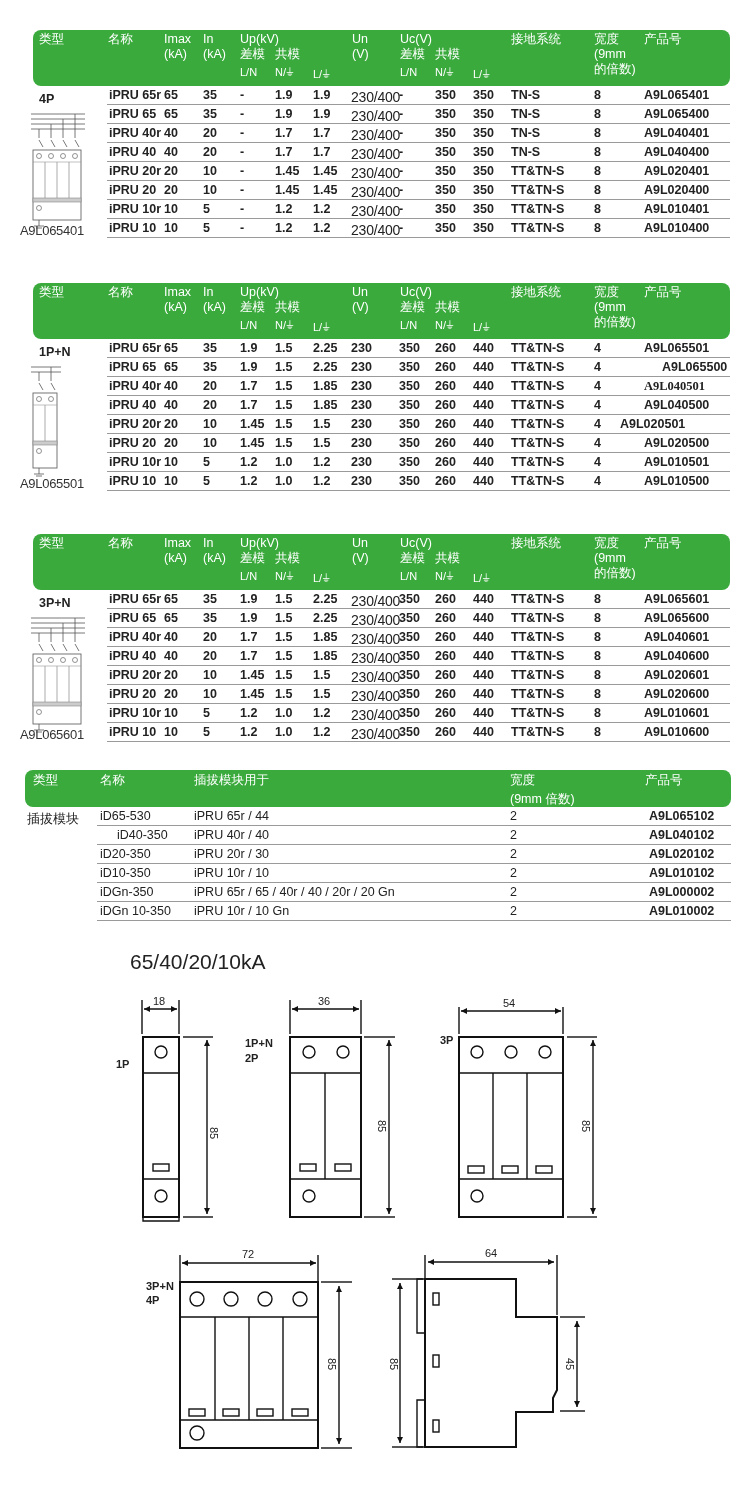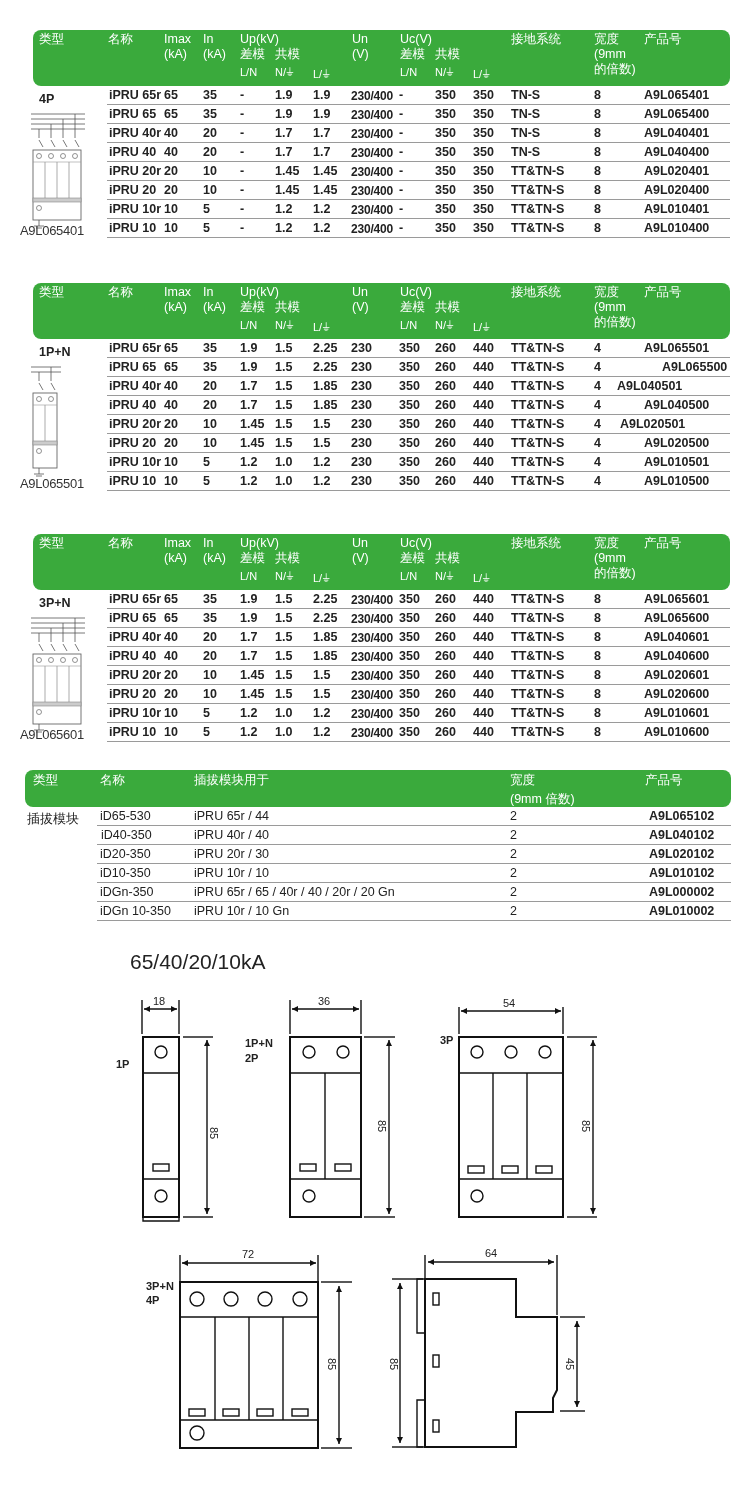--- a/index.html
+++ b/index.html
@@ -14,21 +14,21 @@
     height: 56px; color: #fff; font-size: 12.5px; line-height: 15px;
   }
   .hdr span { position: absolute; white-space: nowrap; }
   .rows { position: relative; }
   .row {
     position: relative; height: 19px; font-size: 12.5px;
     margin-left: 74px; border-bottom: 1px solid #9a9a9a;
     font-weight: bold; color: #222;
   }
   .row span { position: absolute; top: 2px; white-space: nowrap; }
-  .row .small { font-size: 12px; font-weight: bold; top: 3px; letter-spacing: -0.2px; }
+  .row .small { font-size: 14px; font-weight: normal; top: 3px; letter-spacing: -0.2px; }
   .row .pn { font-weight: bold; }
   .type-label { position: absolute; left: 6px; top: 62px; font-weight: bold; font-size: 12.5px; }
   .sku-caption { position: absolute; left: -13px; font-size: 13px; color: #333; letter-spacing: -0.3px; }
   .wiring { position: absolute; left: 0; }
   
   .mod-table { position: absolute; left: 25px; top: 770px; width: 706px; }
   .mod-hdr {
     position: relative; background: #3aaa3c; border-radius: 8px; height: 37px;
     color: #fff; font-size: 12.5px;
   }
@@ -292,21 +292,21 @@
           <span style="left: 96px;">20</span>
           <span style="left: 133px;">1.7</span>
           <span style="left: 168px;">1.5</span>
           <span style="left: 206px;">1.85</span>
           <span style="left: 244px;">230</span>
           <span style="left: 292px;">350</span>
           <span style="left: 328px;">260</span>
           <span style="left: 366px;">440</span>
           <span style="left: 404px;">TT&amp;TN-S</span>
           <span style="left: 487px;">4</span>
-          <span class="pn" style="left: 510px;">A9L040501</span>
+          <span class="pn" style="left: 537px; font-family: Liberation Serif, serif;">A9L040501</span>
         </div>
         <div class="row">
           <span style="left: 2px;">iPRU 40</span>
           <span style="left: 57px;">40</span>
           <span style="left: 96px;">20</span>
           <span style="left: 133px;">1.7</span>
           <span style="left: 168px;">1.5</span>
           <span style="left: 206px;">1.85</span>
           <span style="left: 244px;">230</span>
           <span style="left: 292px;">350</span>
@@ -591,21 +591,21 @@
   </div>
   <span class="mod-type">插拔模块</span>
   <div id="mod-rows">
       <div class="mod-row">
         <span style="left: 3px;">iD65-530</span>
         <span style="left: 97px;">iPRU 65r / 44</span>
         <span style="left: 413px;">2</span>
         <span style="left: 552px; font-weight: bold;">A9L065102</span>
       </div>
       <div class="mod-row">
-        <span style="left: 4px;">iD40-350</span>
+        <span style="left: 20px;">iD40-350</span>
         <span style="left: 97px;">iPRU 40r / 40</span>
         <span style="left: 413px;">2</span>
         <span style="left: 552px; font-weight: bold;">A9L040102</span>
       </div>
       <div class="mod-row">
         <span style="left: 3px;">iD20-350</span>
         <span style="left: 97px;">iPRU 20r / 30</span>
         <span style="left: 413px;">2</span>
         <span style="left: 552px; font-weight: bold;">A9L020102</span>
       </div>

